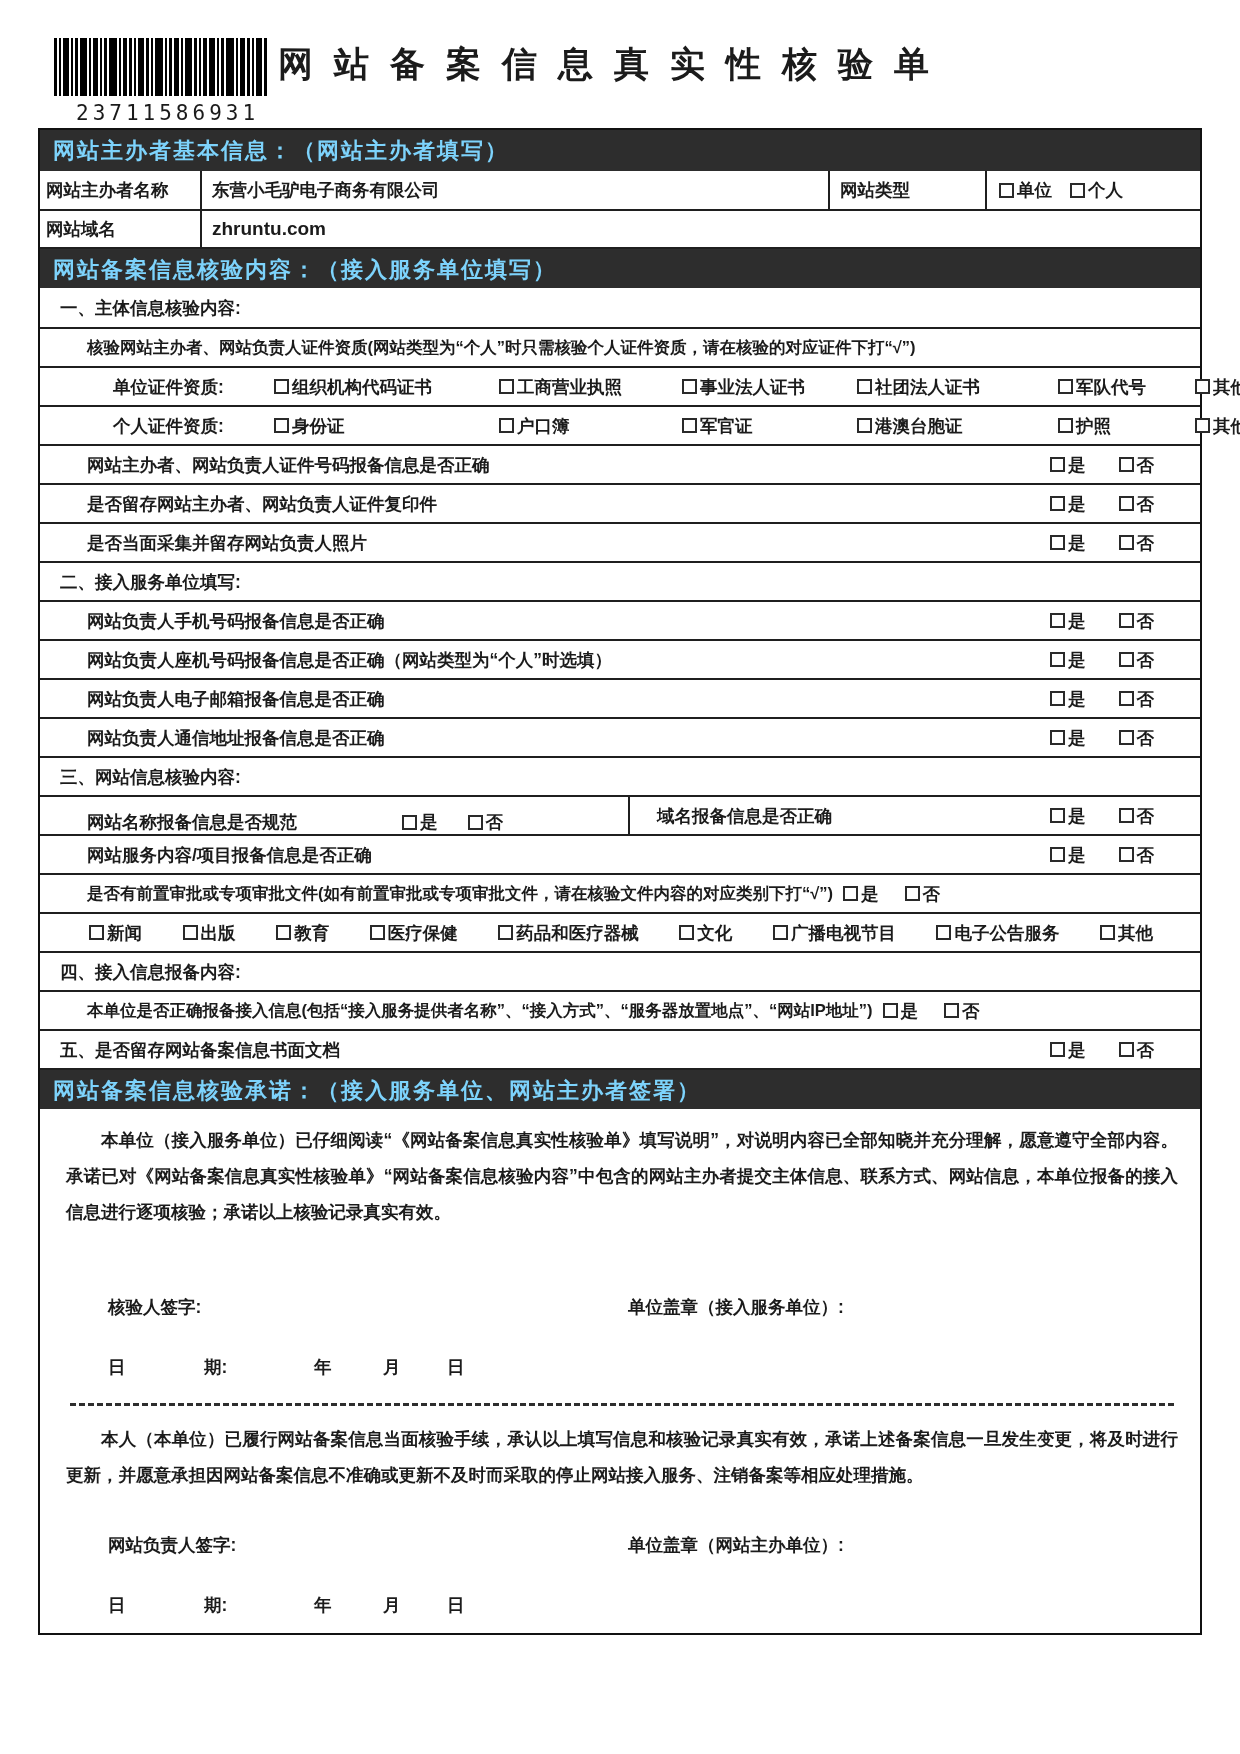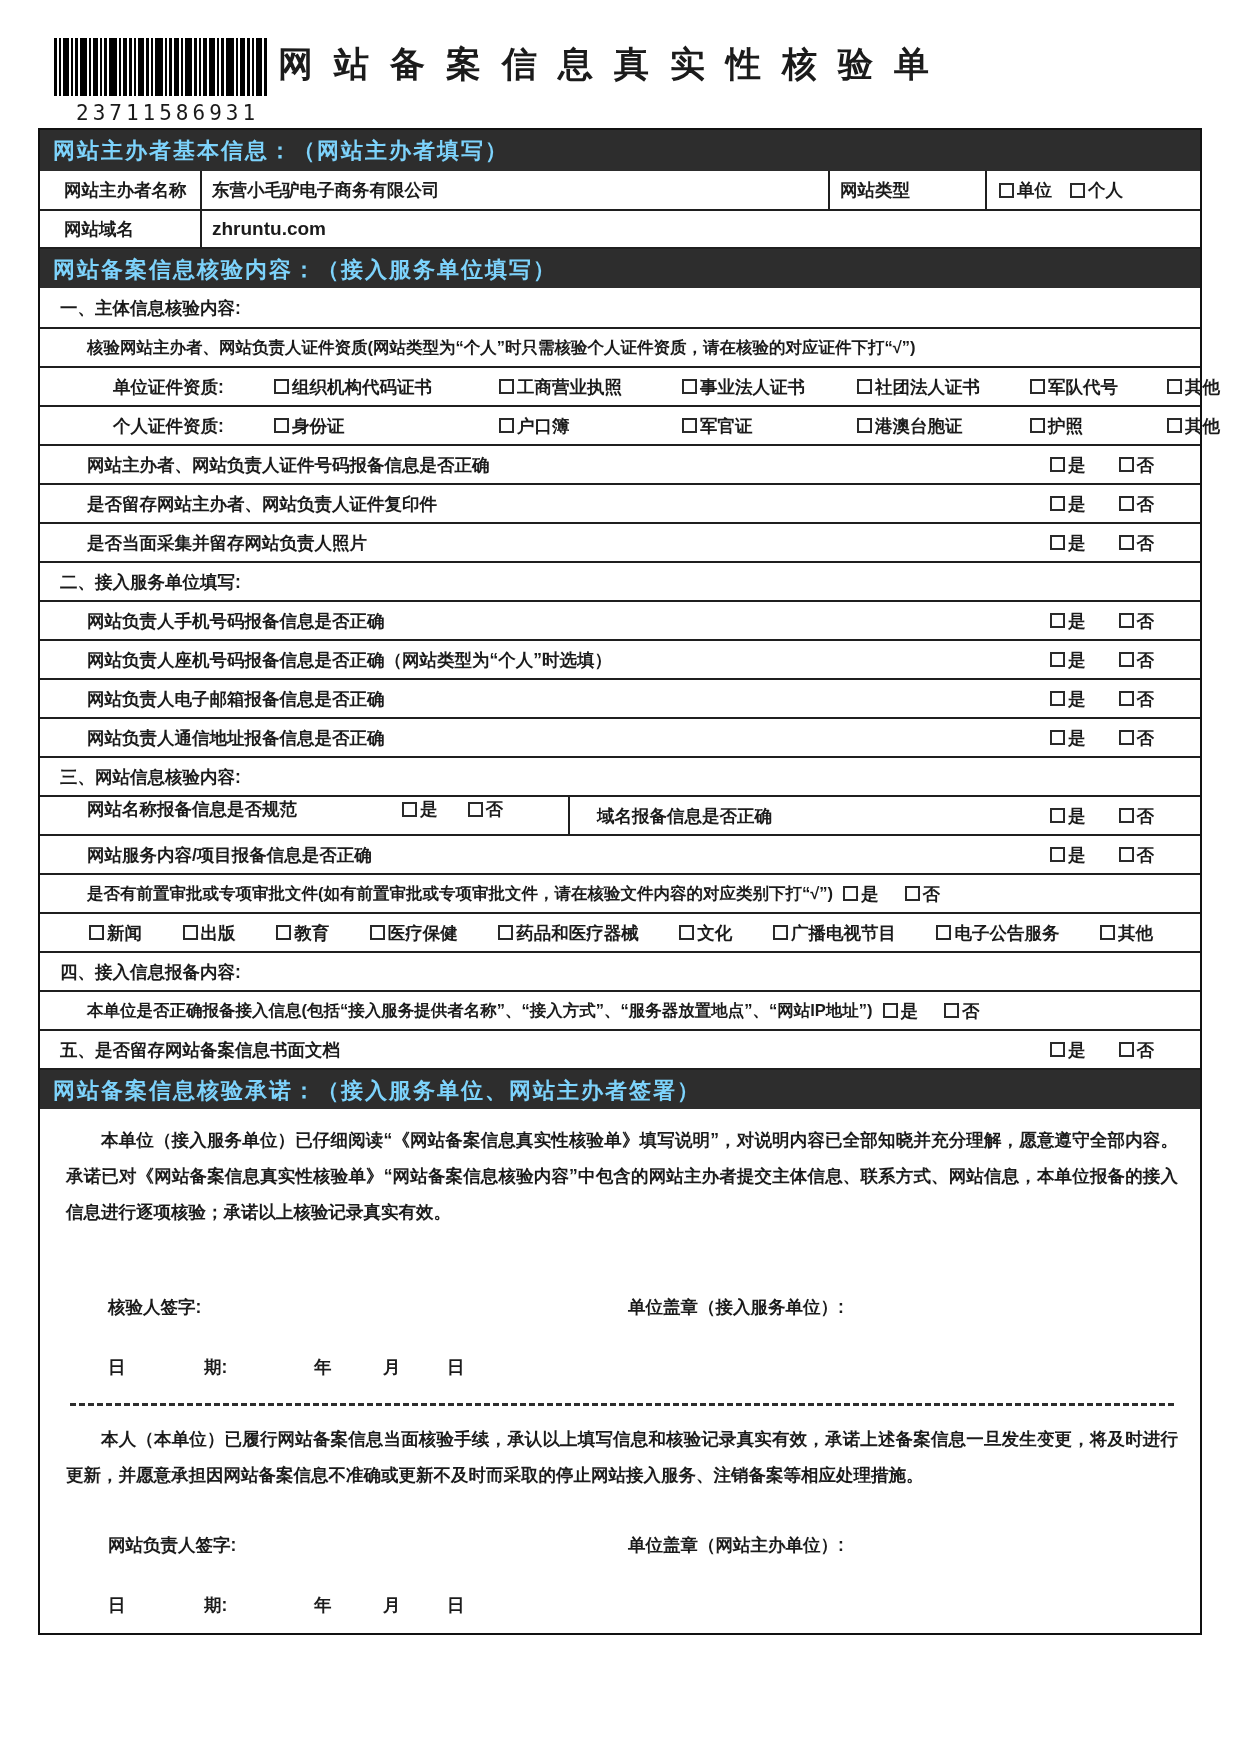--- a/index.html
+++ b/index.html
@@ -23,44 +23,44 @@
   .form { position:absolute; left:38px; top:128px; width:1164px; border:2.5px solid #111; }
   .bar { background:var(--bar); color:#7dd3fc; height:41px; line-height:41px;
          font-size:22px; font-weight:700; letter-spacing:2px; padding-left:13px; white-space:nowrap; }
 
   .row { display:flex; align-items:center; border-top:2px solid var(--line); }
   .row.first { border-top:none; }
   .b-row { height:38px; font-size:17.5px; }
   .v-row { height:39px; font-size:17.5px; }
   .cell { height:100%; display:flex; align-items:center; }
   .vline { border-left:2px solid var(--line); }
-  .c-label { width:160px; padding-left:24px; }
+  .c-label { width:160px; padding-left:6px; }
   .c-value { flex:1; padding-left:10px; }
   .c-type  { width:157px; padding-left:10px; }
   .c-typeopts { width:215px; padding-left:12px; gap:18px; }
   .domain-val { font-size:19px; font-weight:700; }
 
   
   .opt { display:inline-flex; align-items:center; white-space:nowrap; }
   .cb { display:inline-block; width:15px; height:15px; border:2px solid #2a2a2a; margin-right:3px; background:#fff; flex:none; }
 
   .sec-title { padding-left:20px; flex:1; white-space:nowrap; }
   .q { padding-left:47px; flex:1; white-space:nowrap; }
   .q-tight { padding-left:47px; font-size:16.5px; white-space:nowrap; }
   .yn-area { margin-left:auto; width:104px; display:flex; justify-content:space-between; margin-right:46px; flex:none; }
   .yn-inline { display:flex; gap:26px; margin-left:10px; margin-right:46px; flex:none; }
 
   .certs { padding-left:73px; }
   .cert-label { width:161px; flex:none; white-space:nowrap; }
   .oc1{width:225px;flex:none}.oc2{width:183px;flex:none}.oc3{width:175px;flex:none}
-  .oc4{width:173px;flex:none}.oc5{width:137px;flex:none}.oc6{flex:1}
+  .oc4{width:201px;flex:none}.oc5{width:137px;flex:none}.oc6{flex:1}
 
   .cats { padding-left:49px; padding-right:47px; justify-content:space-between; }
 
-  .split-l { width:530px; display:flex; align-items:flex-start; height:100%; border-right:2px solid var(--line); }
+  .split-l { width:590px; display:flex; align-items:flex-end; height:100%; border-right:2px solid var(--line); }
   .split-l .lbl { padding-left:47px; width:362px; flex:none; white-space:nowrap; }
   .split-l .yn { margin-right:30px; }
   .split-r { flex:1; display:flex; align-items:center; height:100%; }
   .split-r .lbl { padding-left:27px; white-space:nowrap; }
 
   
   .promise { padding:14px 22px 16px 26px; font-size:17.5px; }
   .para { line-height:2.05; text-align:justify; text-indent:2em; }
   .sig-row { display:flex; margin-top:64px; padding-left:42px; white-space:nowrap; }
   .sig-left { width:520px; flex:none; }

